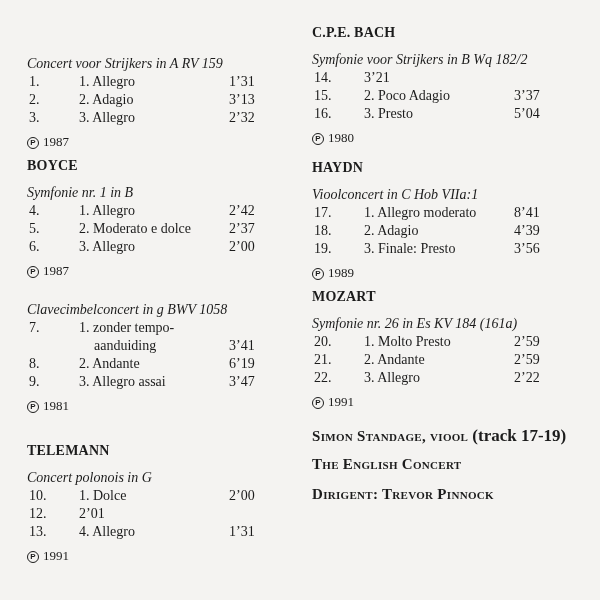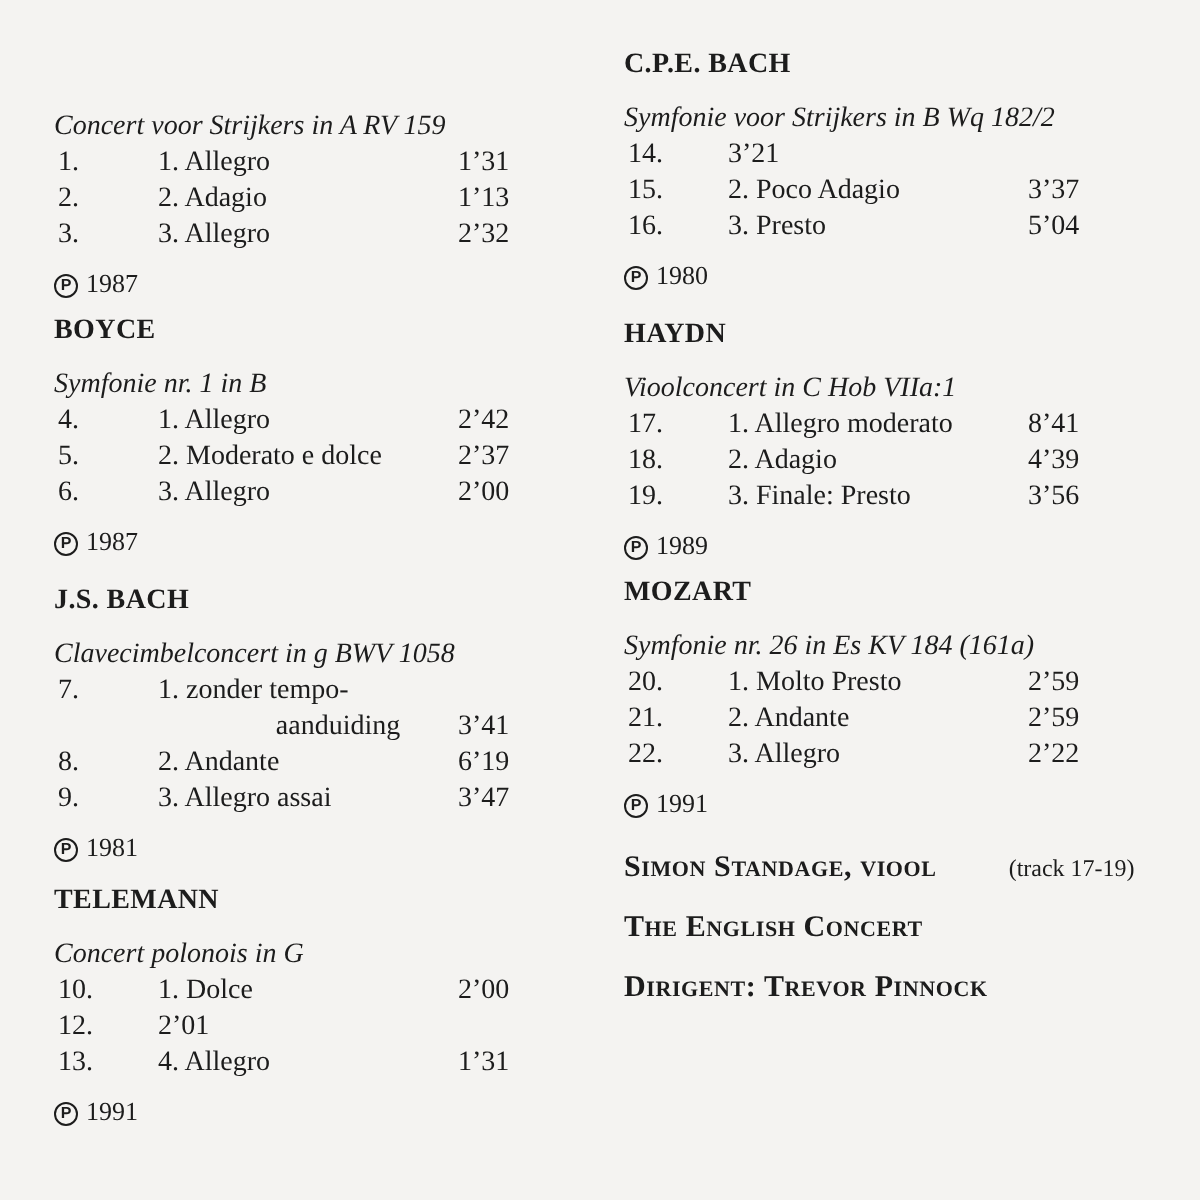--- a/index.html
+++ b/index.html
@@ -22,51 +22,51 @@
     font-style: italic; font-size: 14px;
     margin-top: 9px; height: 18px; line-height: 18px;
   }
   .track {
     display: flex; font-size: 14px; height: 18px; line-height: 18px;
   }
   .track .num { width: 50px; padding-left: 2px; }
   .track .mvt { width: 150px; }
   .track .dur { width: 50px; }
   .track.cont .num { visibility: hidden; }
-  .track .mvt-indent { padding-left: 15px; text-align: center; }
+  .track .mvt-indent { padding-left: 15px; }
   .phono {
     font-size: 13px; margin-top: 6px; height: 18px; line-height: 18px;
   }
   .phono .p-sym {
     display: inline-block; width: 10px; height: 10px; border: 1px solid #1c1c1c;
     border-radius: 50%; font-size: 8px; line-height: 10px; text-align: center;
     vertical-align: 1px; margin-right: 4px; font-family: "Liberation Sans", sans-serif; font-weight: bold;
   }
   .credit {
     position: absolute; left: 312px; font-size: 15px; font-weight: bold;
     font-variant: small-caps; letter-spacing: 0.3px; white-space: nowrap;
   }
-  .credit .small { font-size: 12px; font-weight: normal; font-variant: normal; letter-spacing: 0; margin-left: 32px; }
+  .credit .small { font-size: 17px; font-weight: bold; font-variant: normal; letter-spacing: 0; }
 </style>
 </head>
 <body>
 
 <div class="col col-left">
 
   <div class="block" style="top:46px">
     <div class="work">Concert voor Strijkers in A RV 159</div>
     <div class="track">
       <span class="num">1.</span>
       <span class="mvt">1. Allegro</span>
       <span class="dur">1’31</span>
     </div>
     <div class="track">
       <span class="num">2.</span>
       <span class="mvt">2. Adagio</span>
-      <span class="dur">1’13</span>
+      <span class="dur">3’13</span>
     </div>
     <div class="track">
       <span class="num">3.</span>
       <span class="mvt">3. Allegro</span>
       <span class="dur">2’32</span>
     </div>
     <div class="phono">
       <span class="p-sym">P</span><span>1987</span>
     </div>
   </div>
@@ -88,21 +88,20 @@
       <span class="num">6.</span>
       <span class="mvt">3. Allegro</span>
       <span class="dur">2’00</span>
     </div>
     <div class="phono">
       <span class="p-sym">P</span><span>1987</span>
     </div>
   </div>
 
   <div class="block" style="top:292px">
-    <div class="composer">J.S. BACH</div>
     <div class="work">Clavecimbelconcert in g BWV 1058</div>
     <div class="track">
       <span class="num">7.</span>
       <span class="mvt">1. zonder tempo-</span>
       <span class="dur"></span>
     </div>
     <div class="track cont">
       <span class="num"></span>
       <span class="mvt mvt-indent">aanduiding</span>
       <span class="dur" style="margin-left:-15px">3’41</span>

